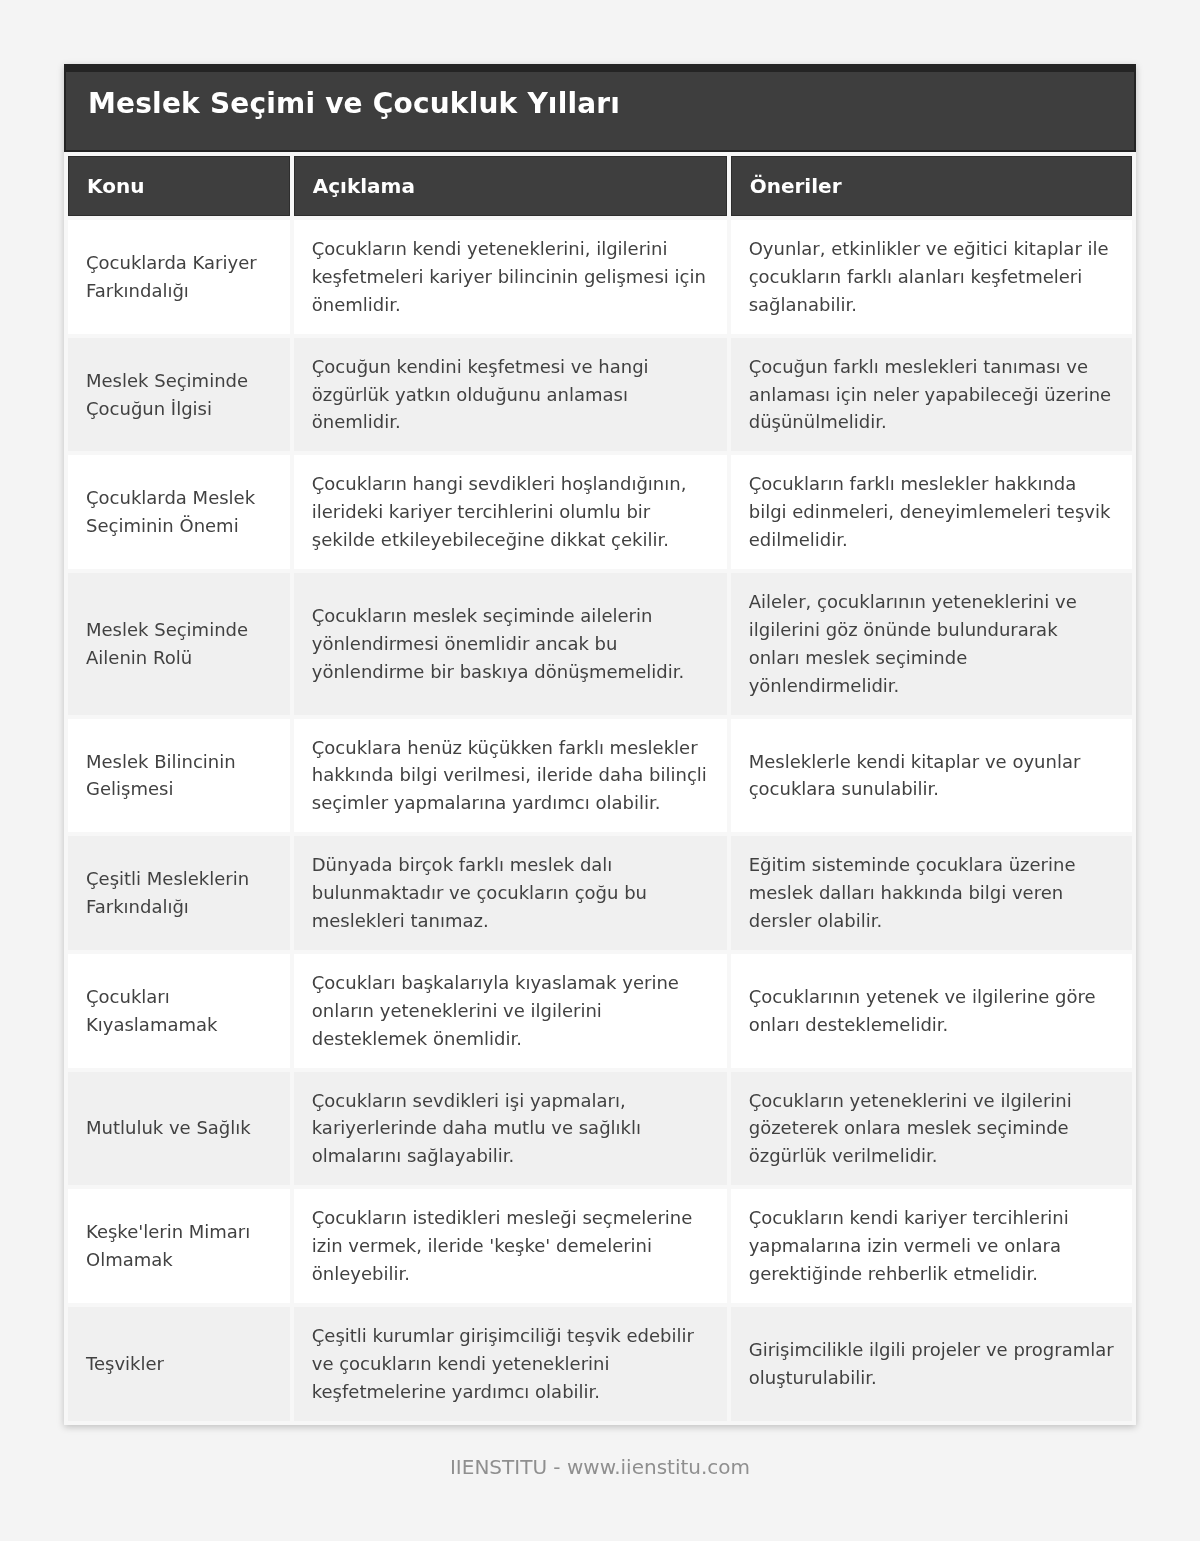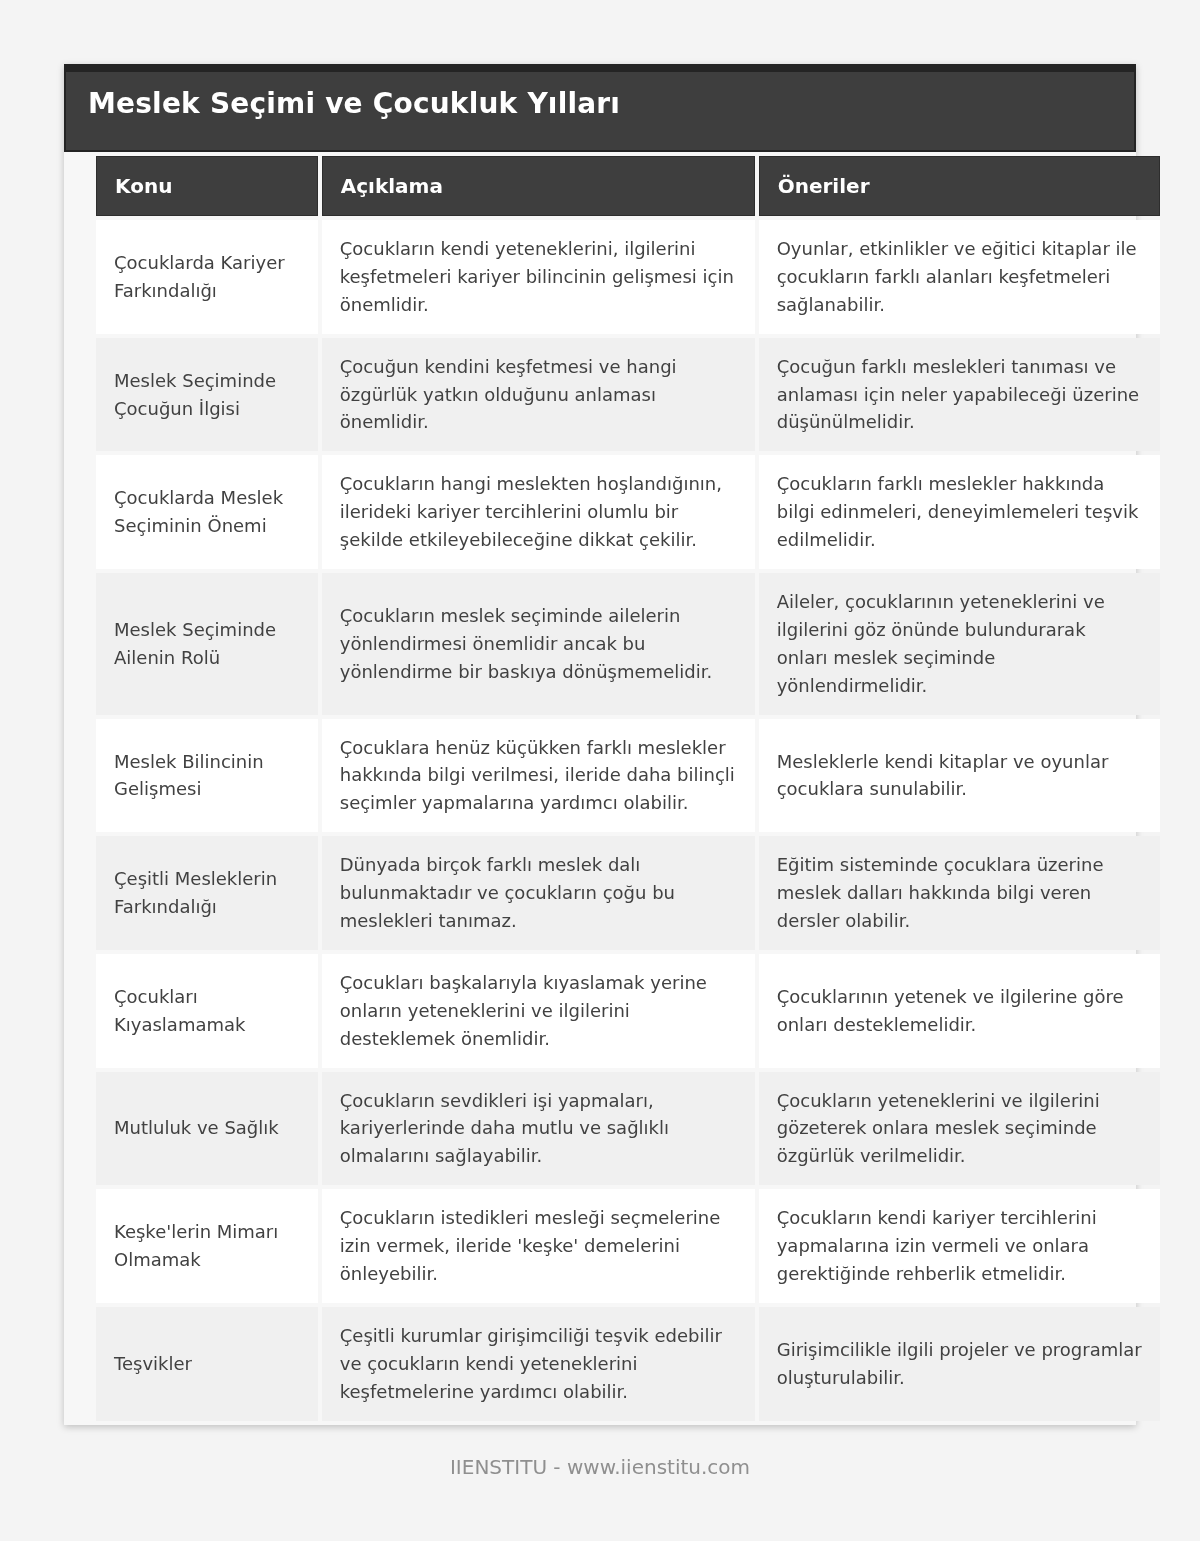--- a/index.html
+++ b/index.html
@@ -36,21 +36,20 @@
     font-size:28px;
     font-weight:bold;
     padding:15px 22px 30px 22px;
     letter-spacing:0.2px;
   }
   table{
     width:100%;
     border-collapse:separate;
     border-spacing:4px;
     table-layout:fixed;
-    margin-left:28px;
   }
   col.c-konu{width:21%;}
   col.c-aciklama{width:41%;}
   col.c-oneriler{width:38%;}
   th{
     background:var(--dark-bg);
     border:1px solid #2d2d2d;
     color:var(--header-text);
     text-align:left;
     font-size:20px;
@@ -100,21 +99,21 @@
     <td class="aciklama">Çocukların kendi yeteneklerini, ilgilerini keşfetmeleri kariyer bilincinin gelişmesi için önemlidir.</td>
     <td class="oneriler">Oyunlar, etkinlikler ve eğitici kitaplar ile çocukların farklı alanları keşfetmeleri sağlanabilir.</td>
   </tr>
           <tr class="even">
     <td class="konu">Meslek Seçiminde Çocuğun İlgisi</td>
     <td class="aciklama">Çocuğun kendini keşfetmesi ve hangi özgürlük yatkın olduğunu anlaması önemlidir.</td>
     <td class="oneriler">Çocuğun farklı meslekleri tanıması ve anlaması için neler yapabileceği üzerine düşünülmelidir.</td>
   </tr>
           <tr class="odd">
     <td class="konu">Çocuklarda Meslek Seçiminin Önemi</td>
-    <td class="aciklama">Çocukların hangi meslekten hoşlandığının, ilerideki kariyer tercihlerini olumlu bir şekilde etkileyebileceğine dikkat çekilir.</td>
+    <td class="aciklama">Çocukların hangi sevdikleri hoşlandığının, ilerideki kariyer tercihlerini olumlu bir şekilde etkileyebileceğine dikkat çekilir.</td>
     <td class="oneriler">Çocukların farklı meslekler hakkında bilgi edinmeleri, deneyimlemeleri teşvik edilmelidir.</td>
   </tr>
           <tr class="even">
     <td class="konu">Meslek Seçiminde Ailenin Rolü</td>
     <td class="aciklama">Çocukların meslek seçiminde ailelerin yönlendirmesi önemlidir ancak bu yönlendirme bir baskıya dönüşmemelidir.</td>
     <td class="oneriler">Aileler, çocuklarının yeteneklerini ve ilgilerini göz önünde bulundurarak onları meslek seçiminde yönlendirmelidir.</td>
   </tr>
           <tr class="odd">
     <td class="konu">Meslek Bilincinin Gelişmesi</td>
     <td class="aciklama">Çocuklara henüz küçükken farklı meslekler hakkında bilgi verilmesi, ileride daha bilinçli seçimler yapmalarına yardımcı olabilir.</td>

